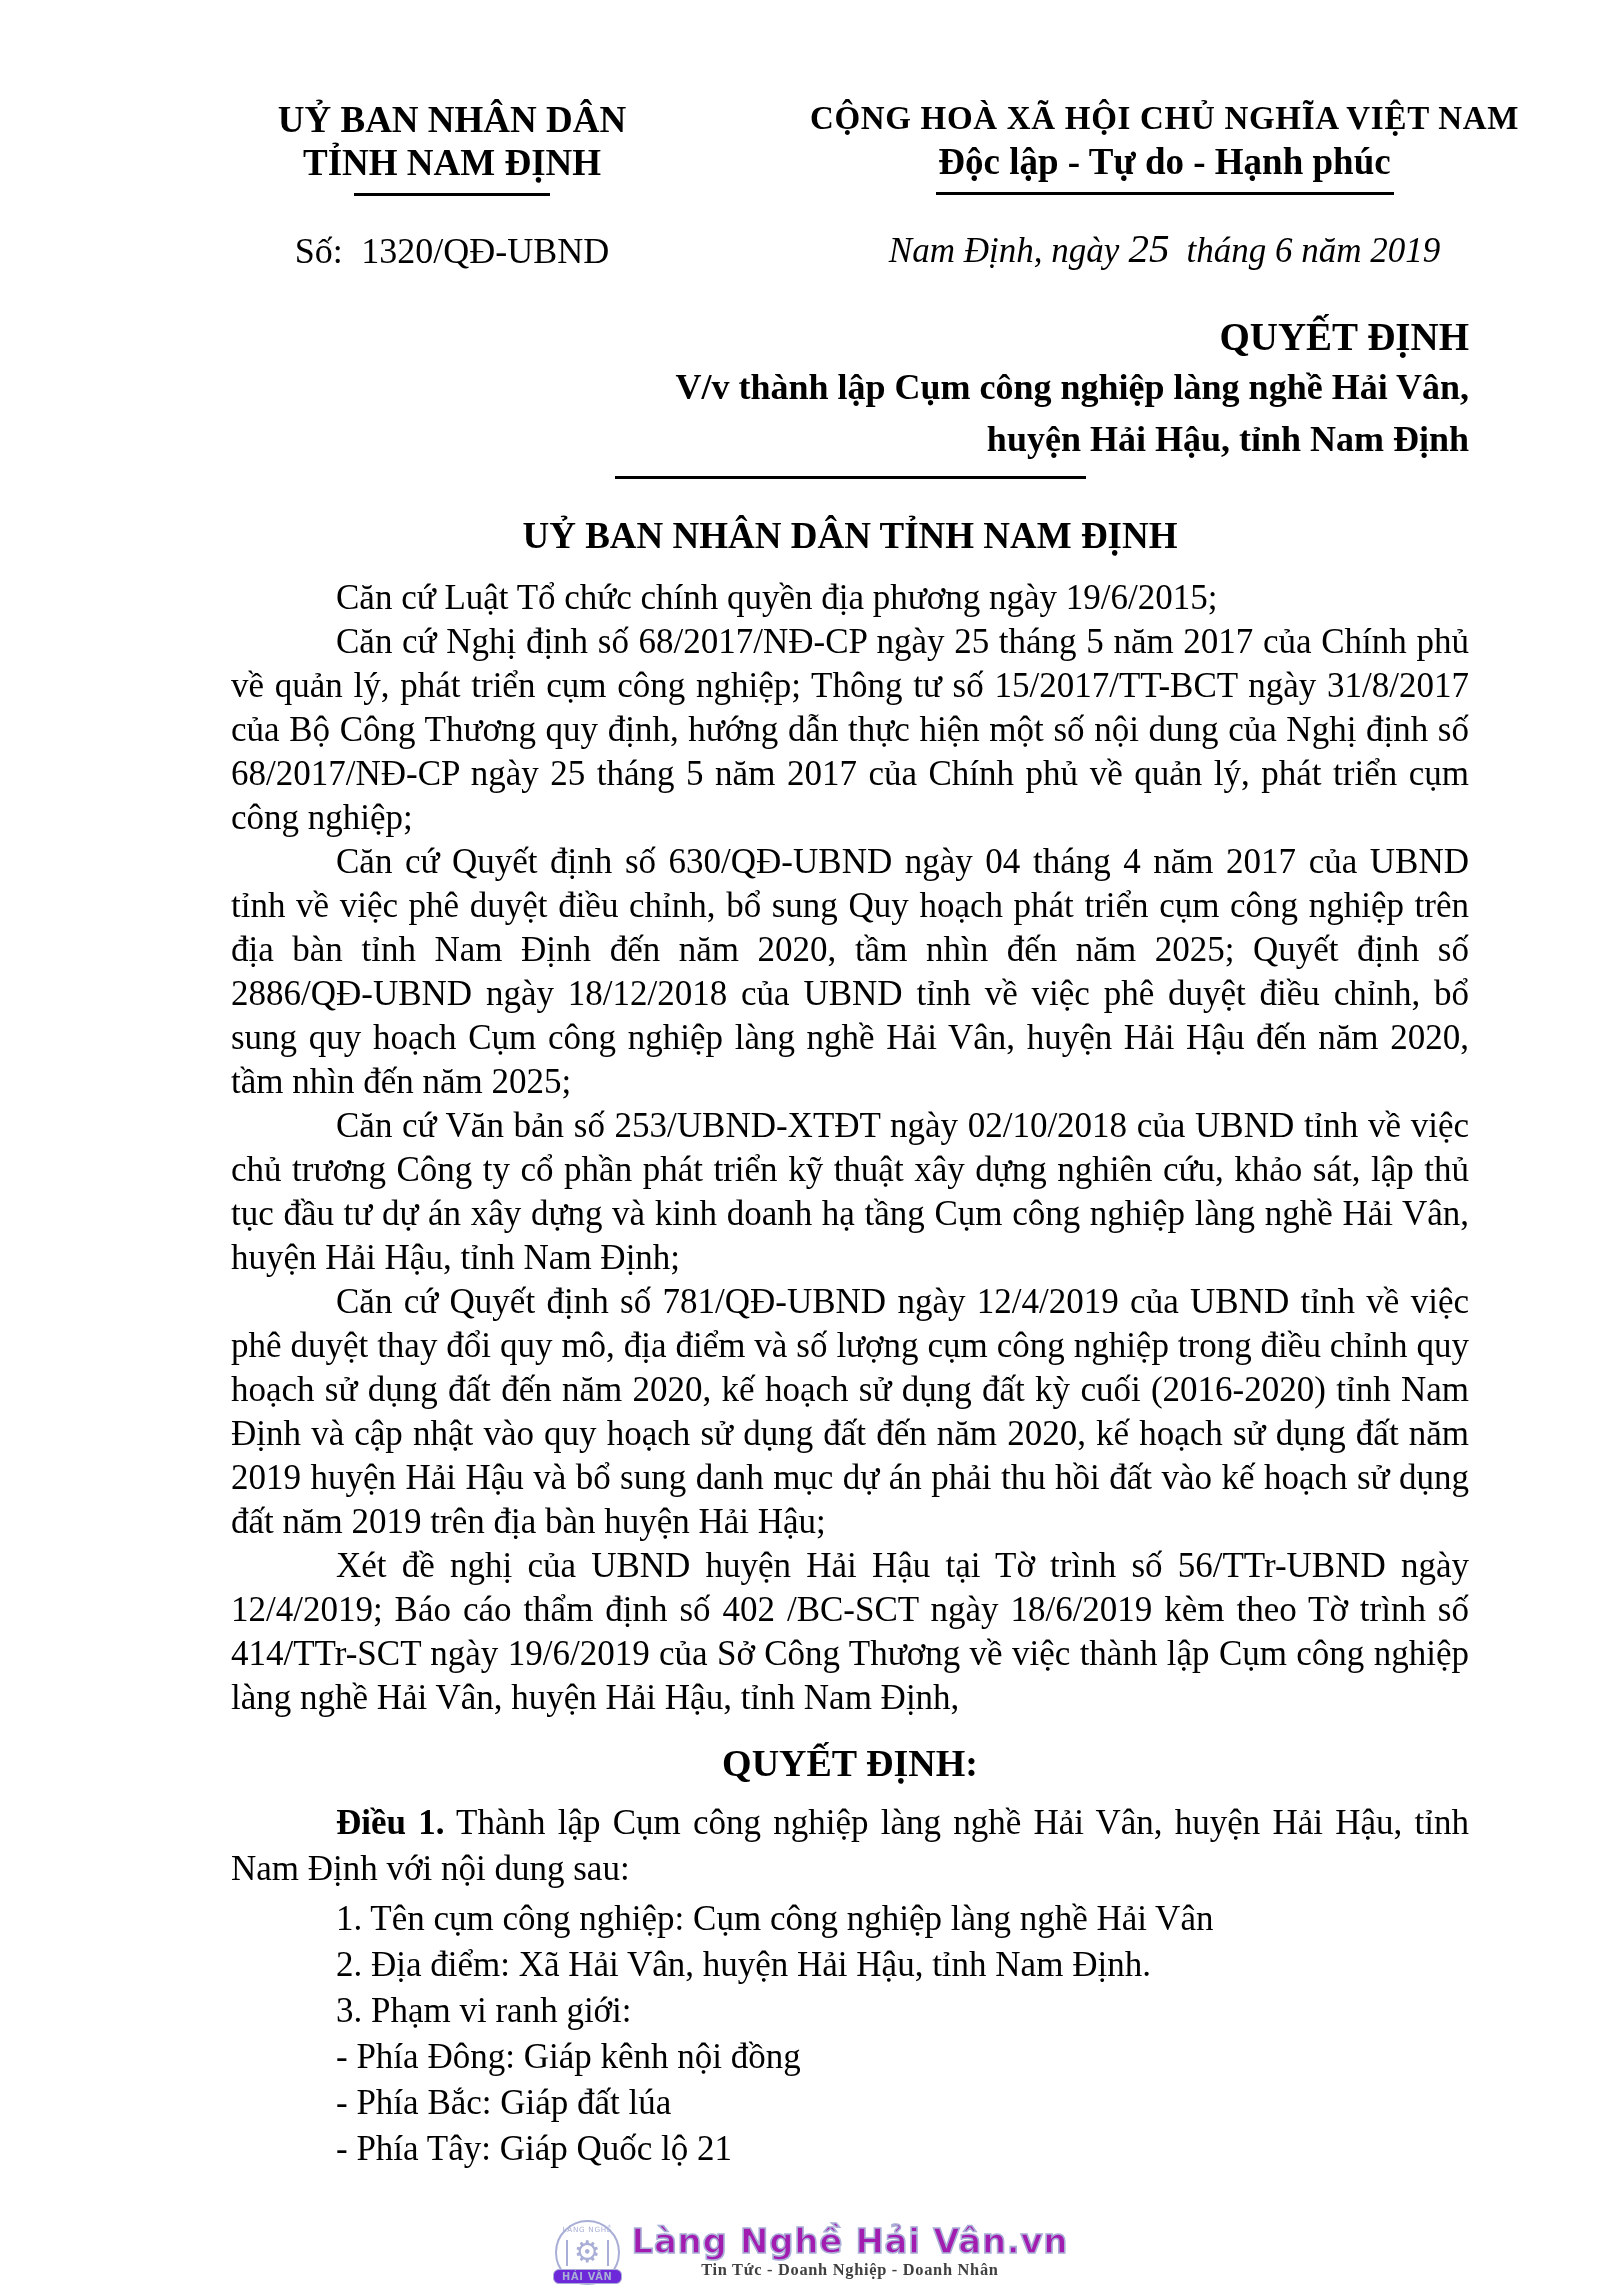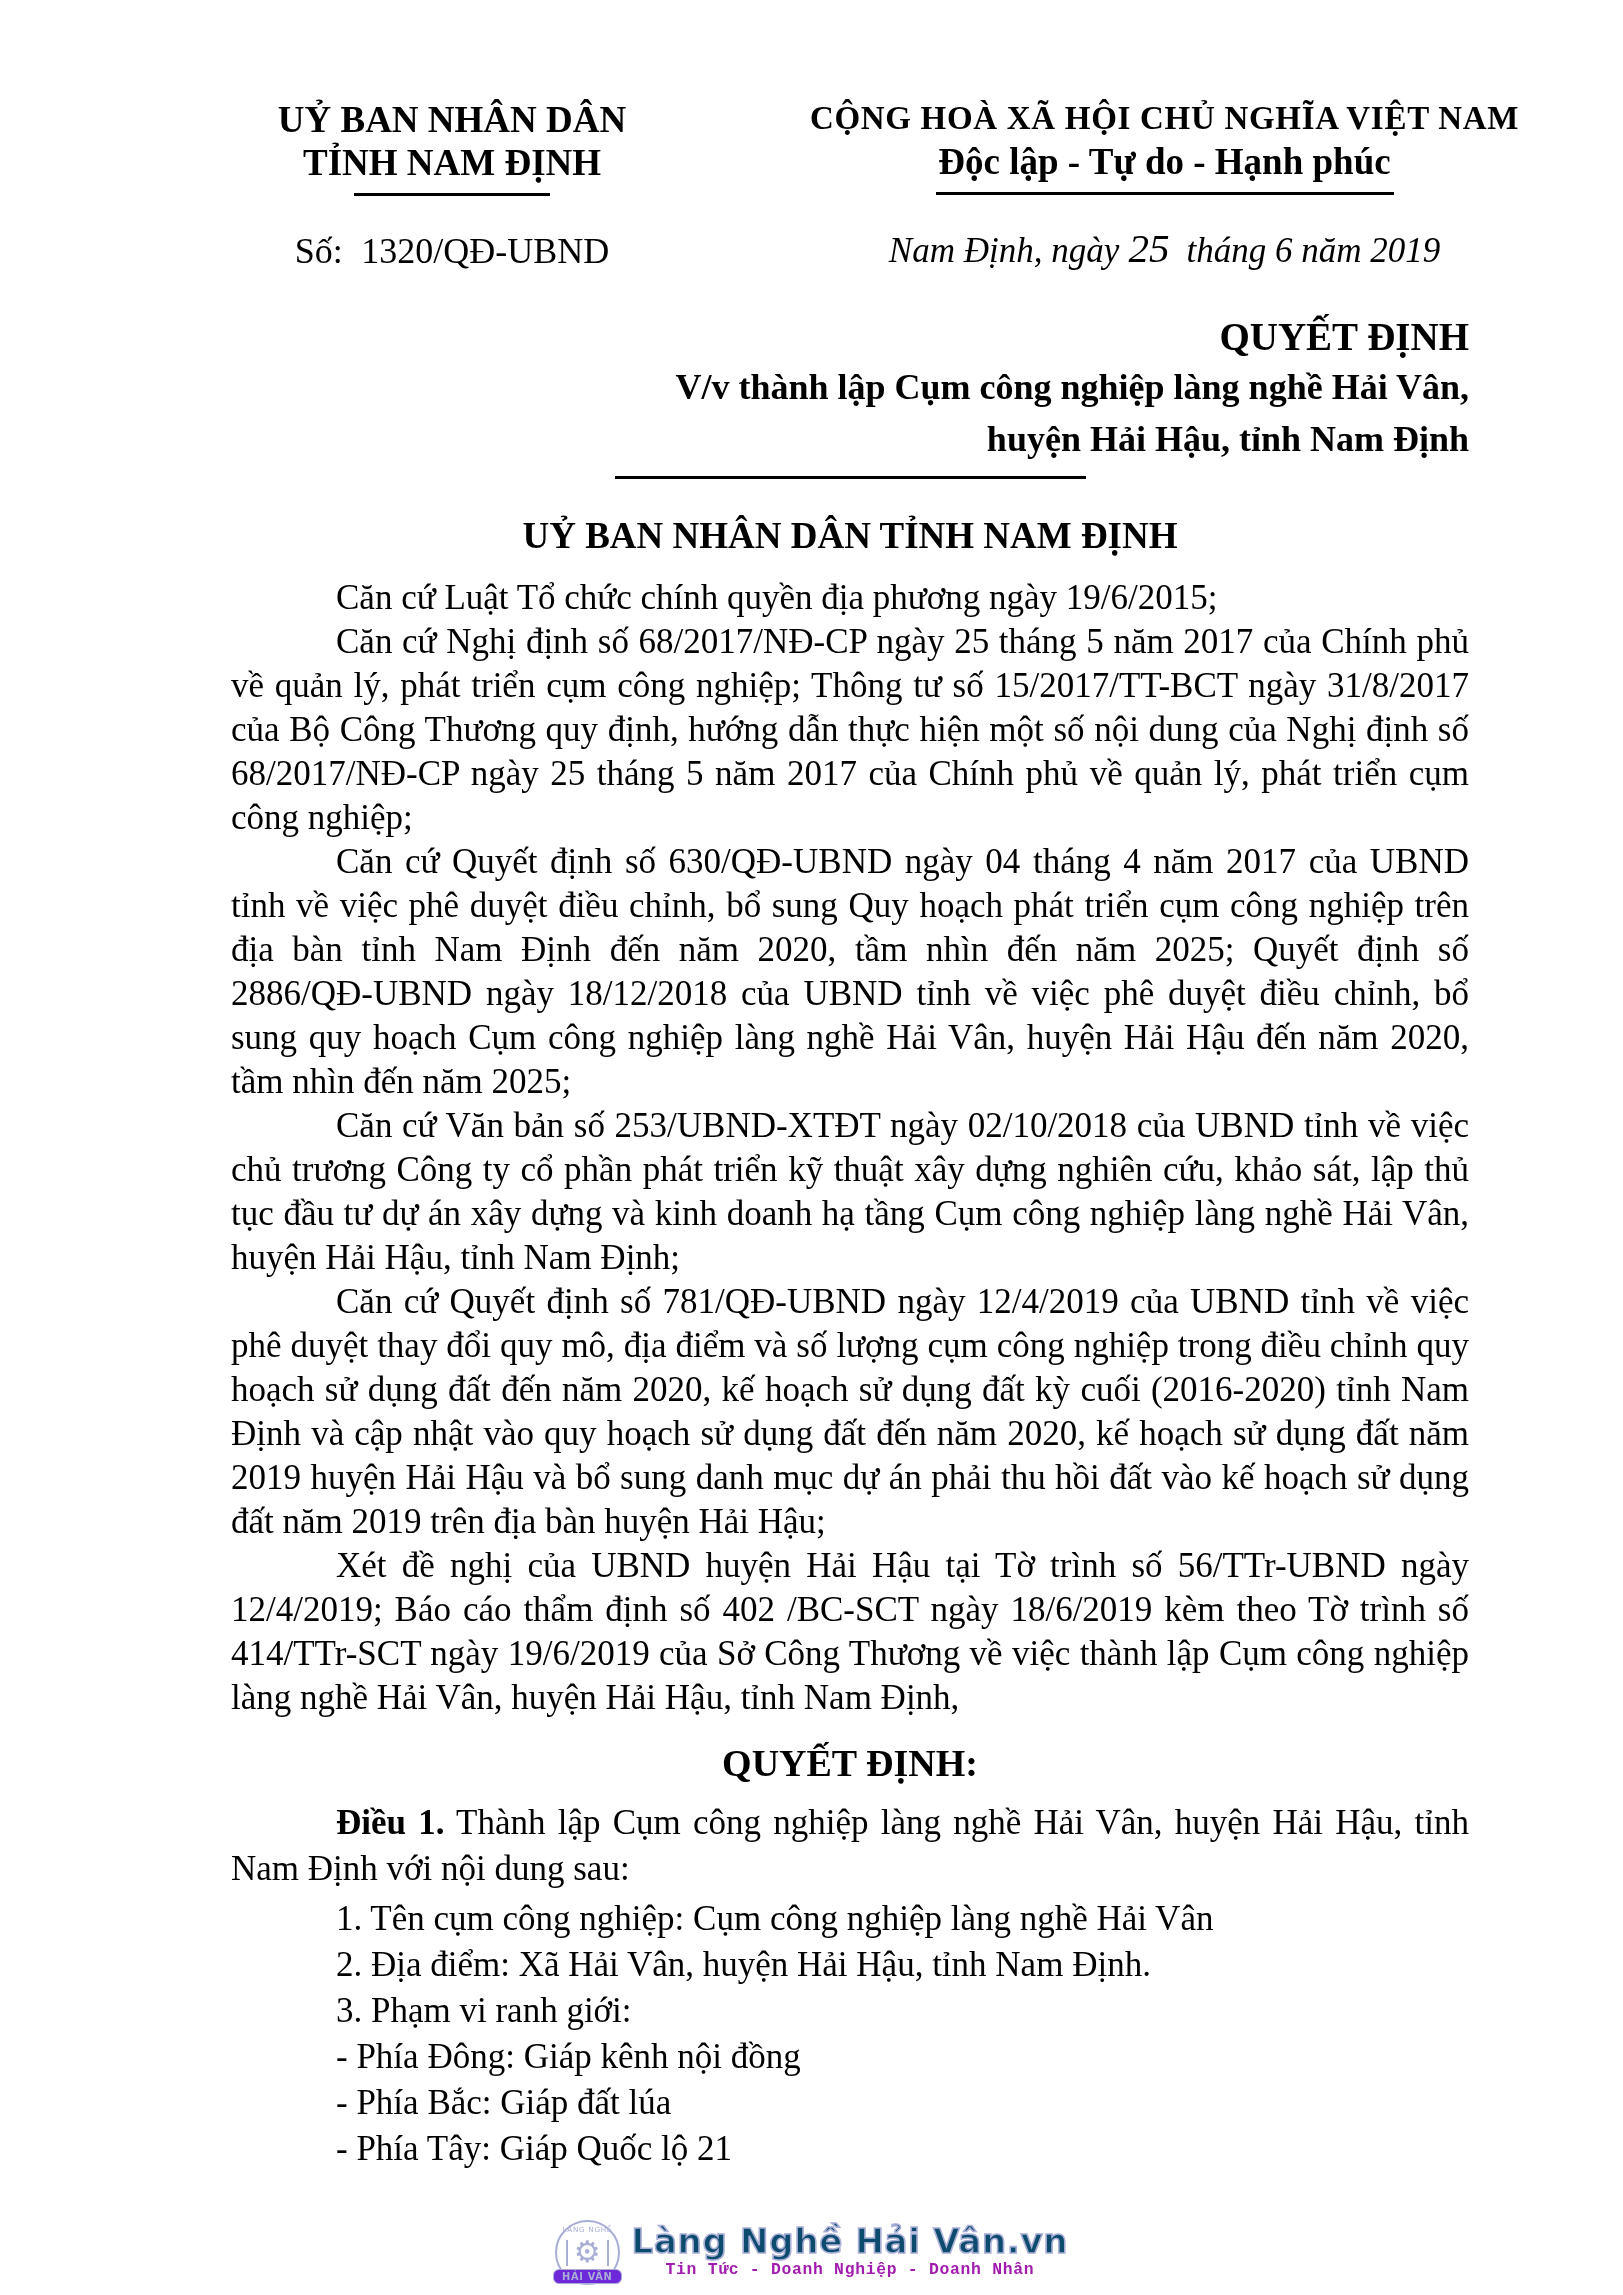--- a/index.html
+++ b/index.html
@@ -65,27 +65,27 @@
   .wm-banner{
     position:absolute;bottom:-1.3px;left:-3.9px;right:-3.9px;
     border:1.3px solid #a9aed6;border-radius:6px;background:#6d28d9;
     font-family:"DejaVu Sans",sans-serif;font-weight:bold;
     font-size:9.8px;line-height:13px;text-align:center;letter-spacing:0.7px;
   }
   .wm-text{text-align:left;}
   .wm-title{
     font-family:"DejaVu Sans",sans-serif;font-weight:bold;
     font-size:34px;line-height:35px;
-    color:#0c4a6e;
+    color:#a21caf;
     -webkit-text-stroke:1.6px #a9aed6;
     letter-spacing:0.7px;
   }
   .wm-tagline{
-    font-family:Liberation Mono, monospace;font-weight:bold;
-    font-size:16.4px;line-height:22px;color:#a21caf;letter-spacing:0.7px;
+    font-family:Liberation Serif, serif;font-weight:bold;
+    font-size:16.4px;line-height:22px;color:#404040;letter-spacing:0.7px;
     text-align:center;
   }
 </style>
 </head>
 <body>
 
 <div class="page">
 
   <div class="header">
     <div class="header-left">

